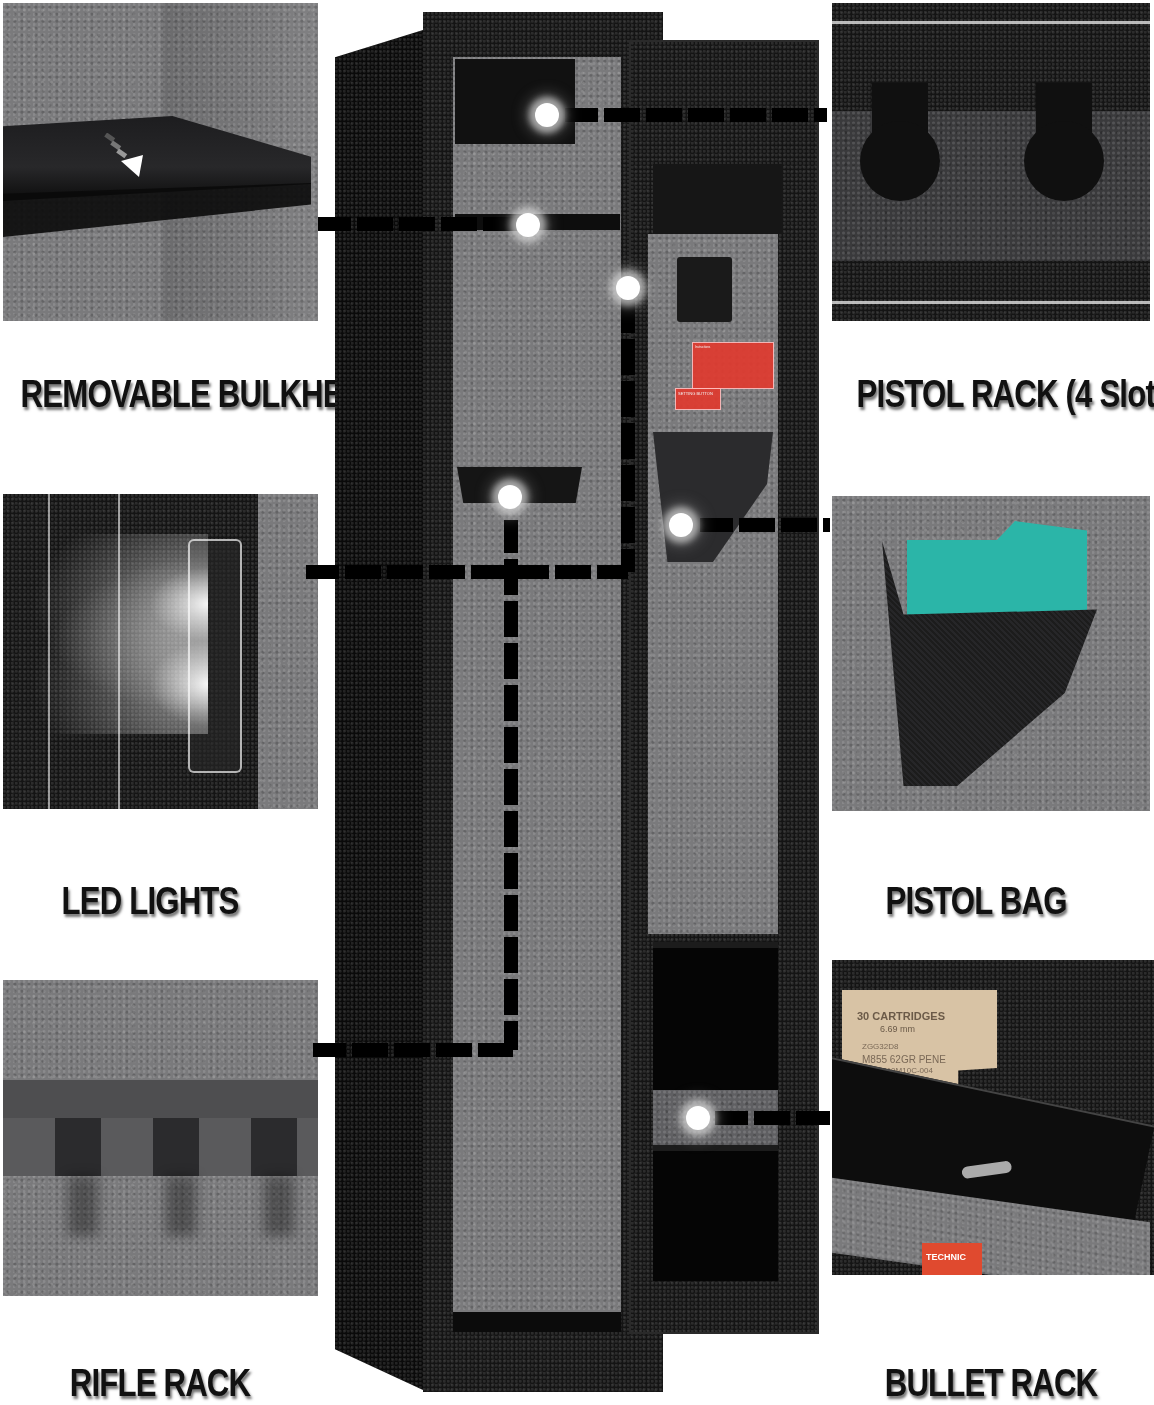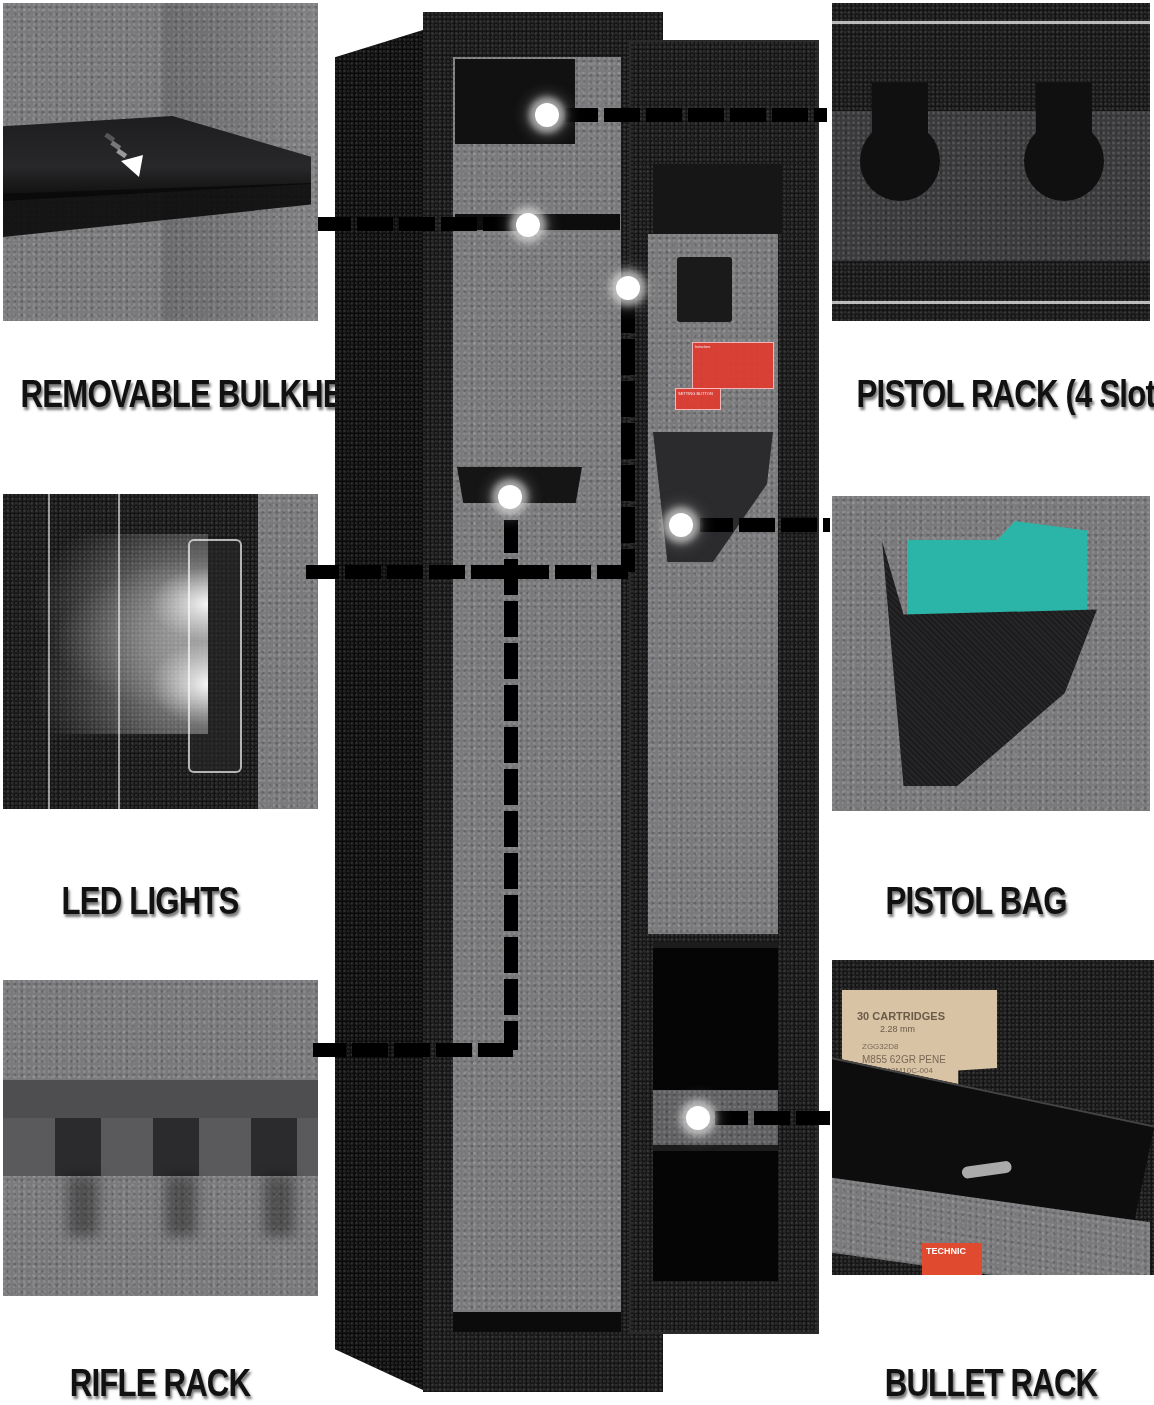--- a/index.html
+++ b/index.html
@@ -156,27 +156,27 @@
 
 <div class="panel felt" style="left:832px;top:496px;width:318px;height:315px;">
   <div style="position:absolute;left:75px;top:25px;width:180px;height:95px;background:#2bb5a8;clip-path:polygon(0 20%,50% 20%,60% 0,100% 10%,100% 100%,0 100%);"></div>
   <div style="position:absolute;left:50px;top:45px;width:215px;height:245px;background:repeating-linear-gradient(45deg,#1c1c1c 0 2px,#262628 2px 4px);clip-path:polygon(0 0,10% 30%,100% 28%,85% 62%,35% 100%,10% 100%);"></div>
 </div>
 <div class="caption" style="left:826px;top:880px;width:300px;font-size:38px;">PISTOL BAG</div>
 
 <div class="panel steel" style="left:832px;top:960px;width:342px;height:315px;">
   <div style="position:absolute;left:10px;top:30px;width:155px;height:130px;background:#d8c3a5;clip-path:polygon(0 0,100% 0,100% 60%,75% 62%,75% 100%,0 100%);">
     <div style="position:absolute;left:15px;top:20px;font-size:11px;font-weight:bold;color:#6b5a48;">30 CARTRIDGES</div>
-    <div style="position:absolute;left:38px;top:34px;font-size:9px;color:#6b5a48;">2.28 mm</div>
+    <div style="position:absolute;left:38px;top:34px;font-size:9px;color:#6b5a48;">6.69 mm</div>
     <div style="position:absolute;left:20px;top:52px;font-size:8px;color:#7a6957;">ZGG32D8</div>
     <div style="position:absolute;left:20px;top:64px;font-size:10px;color:#7a6957;">M855 62GR PENE</div>
     <div style="position:absolute;left:10px;top:76px;font-size:8px;color:#7a6957;">LGTWCC10M10C-004</div>
   </div>
   <div style="position:absolute;left:-10px;top:95px;width:340px;height:170px;background:#0d0d0d;transform:rotate(12deg);transform-origin:left top;border-top:2px solid #444;">
     <div style="position:absolute;left:160px;top:70px;width:50px;height:12px;border-radius:6px;background:#aaa;transform:rotate(-20deg);"></div>
     <div style="position:absolute;left:250px;top:110px;width:55px;height:12px;border-radius:6px;background:#aaa;transform:rotate(-20deg);"></div>
   </div>
   <div class="felt" style="position:absolute;left:0;top:240px;width:318px;height:75px;transform:skewY(8deg);"></div>
   <div style="position:absolute;left:90px;top:283px;width:60px;height:40px;background:#e04a2f;">
-    <div style="font-size:9px;color:#fff;font-weight:bold;padding:3px 4px;">TECHNIC</div>
+    <div style="font-size:9px;color:#fff;font-weight:bold;padding:9px 4px;">TECHNIC</div>
   </div>
 </div>
 <div class="caption" style="left:826px;top:1362px;width:330px;font-size:38px;">BULLET RACK</div>
 
 </body></html>

